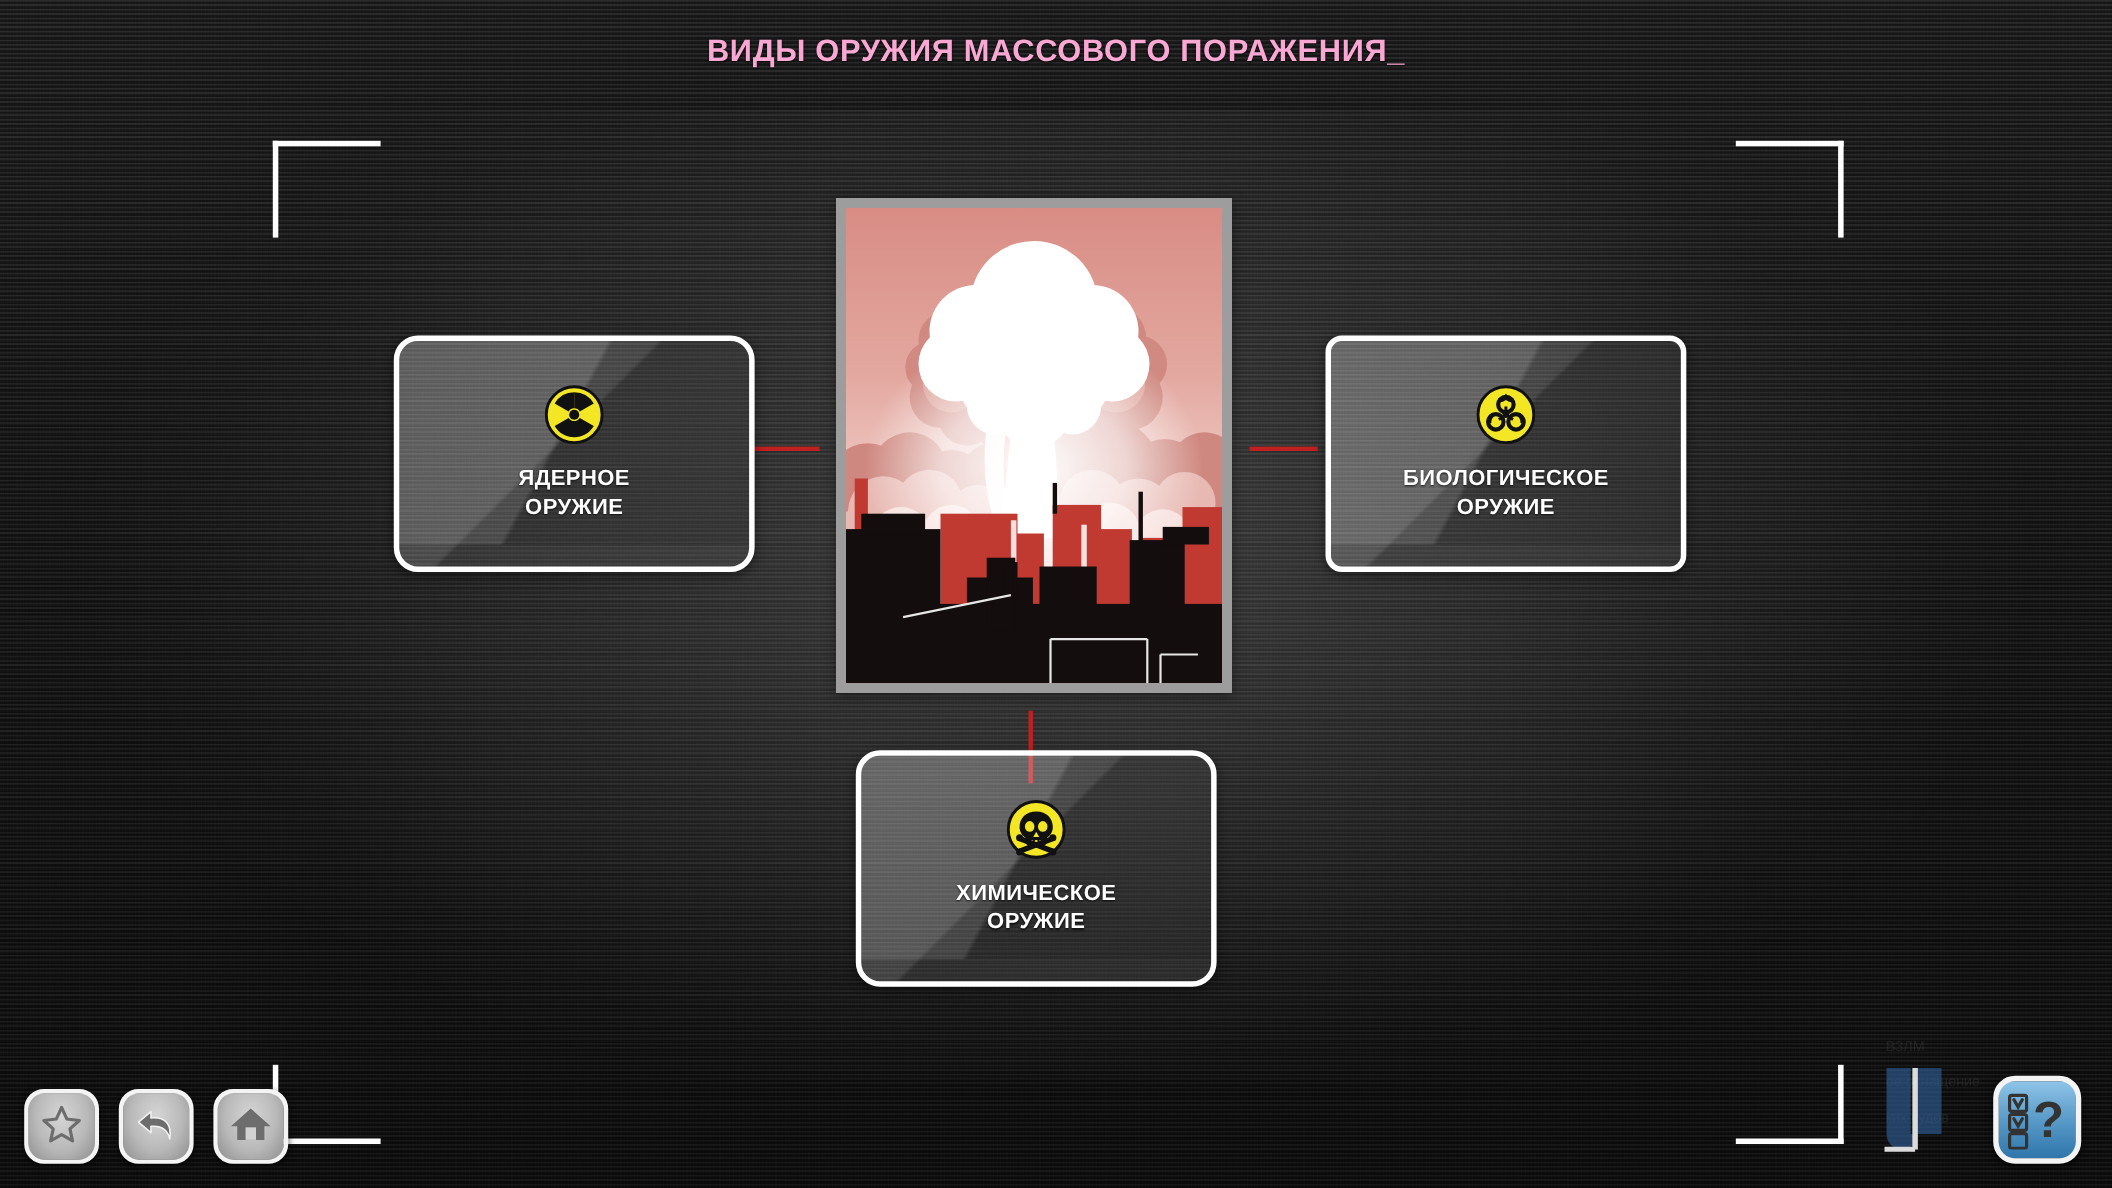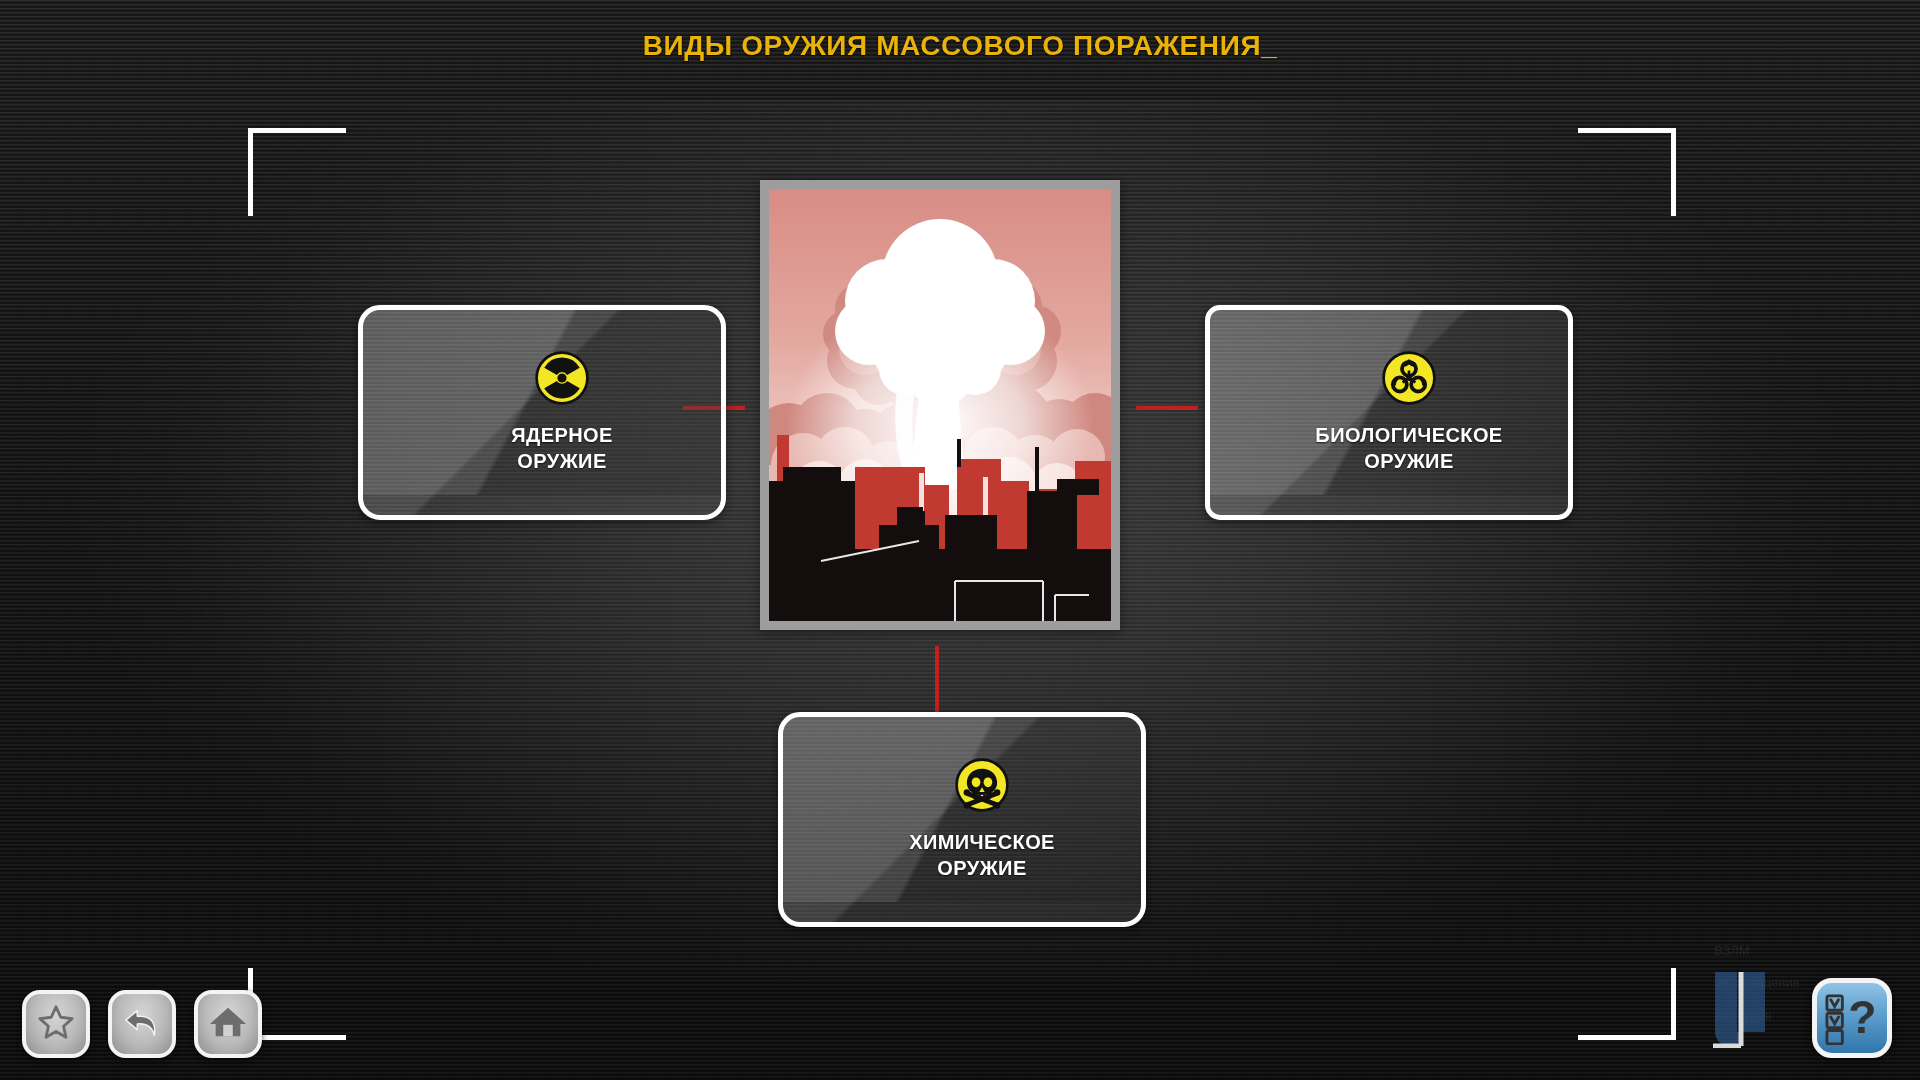--- a/index.html
+++ b/index.html
@@ -23,21 +23,21 @@
   #bgnoise{
     position:absolute;inset:0;opacity:.5;
     background-image:
       repeating-linear-gradient(90deg, rgba(255,255,255,.022) 0 1px, rgba(0,0,0,0) 1px 3px),
       repeating-linear-gradient(0deg, rgba(255,255,255,.015) 0 1px, rgba(0,0,0,0) 1px 2px);
   }
 
   
   #title{
     position:absolute;left:0;top:30px;width:1920px;text-align:center;
-    color:#eab308;font-size:28px;font-weight:700;letter-spacing:.6px;
+    color:#f9a8d4;font-size:28px;font-weight:700;letter-spacing:.6px;
     text-shadow:0 1px 2px rgba(0,0,0,.9);
     z-index:30;
   }
 
   
   #panel{
     position:absolute;left:0px;top:100px;width:1920px;height:880px;
     background:
       radial-gradient(ellipse 900px 520px at 50% 46%,
         rgba(255,255,255,.175) 0%,
@@ -68,21 +68,20 @@
     border:5px solid #ffffff;border-radius:22px;
     background:linear-gradient(135deg,
         rgba(255,255,255,.20) 0%,
         rgba(255,255,255,.185) 44%,
         rgba(255,255,255,.175) 45%,
         rgba(120,120,120,.22) 46%,
         rgba(95,95,95,.26) 100%);
     box-shadow:0 3px 10px rgba(0,0,0,.45);
     display:flex;flex-direction:column;align-items:center;justify-content:center;
     overflow:hidden;
-    padding-left:40px;
   }
   .card .shine{
     position:absolute;left:-10%;top:-30%;width:125%;height:120%;
     background:linear-gradient(118deg,
       rgba(255,255,255,.10) 0%, rgba(255,255,255,.10) 48%,
       rgba(0,0,0,.10) 49%, rgba(0,0,0,.13) 100%);
     pointer-events:none;
   }
   .card .icon{margin-bottom:14px;position:relative;z-index:2;}
   .card .label{
@@ -191,21 +190,21 @@
       <circle cx="50" cy="50" r="5.5" fill="#111"></circle>
       <path d="M50 44 L50 36 M45 54 L38 58 M55 54 L62 58" stroke="#111" stroke-width="5"></path>
     </svg>
   </span>
   <span class="label">
     <span>БИОЛОГИЧЕСКОЕ</span><br>
     <span>ОРУЖИЕ</span>
   </span>
 </div>
 
-<div class="card" style="left:778px;top:712px;width:318px;height:205px;">
+<div class="card" style="left:778px;top:682px;width:318px;height:205px;">
   <span class="shine"></span>
   <span class="icon">
     <svg width="54" height="54" viewBox="0 0 100 100">
       <circle cx="50" cy="50" r="47" fill="#f2e625" stroke="#111" stroke-width="5"></circle>
       <g fill="#111">
         <path d="M50 20 C32 20 22 32 22 46 C22 55 27 61 32 64 L32 71 C32 75 36 78 40 78 L60 78
                  C64 78 68 75 68 71 L68 64 C73 61 78 55 78 46 C78 32 68 20 50 20 Z"></path>
       </g>
       <g fill="#f2e625">
         <ellipse cx="39" cy="45" rx="8" ry="9"></ellipse>

